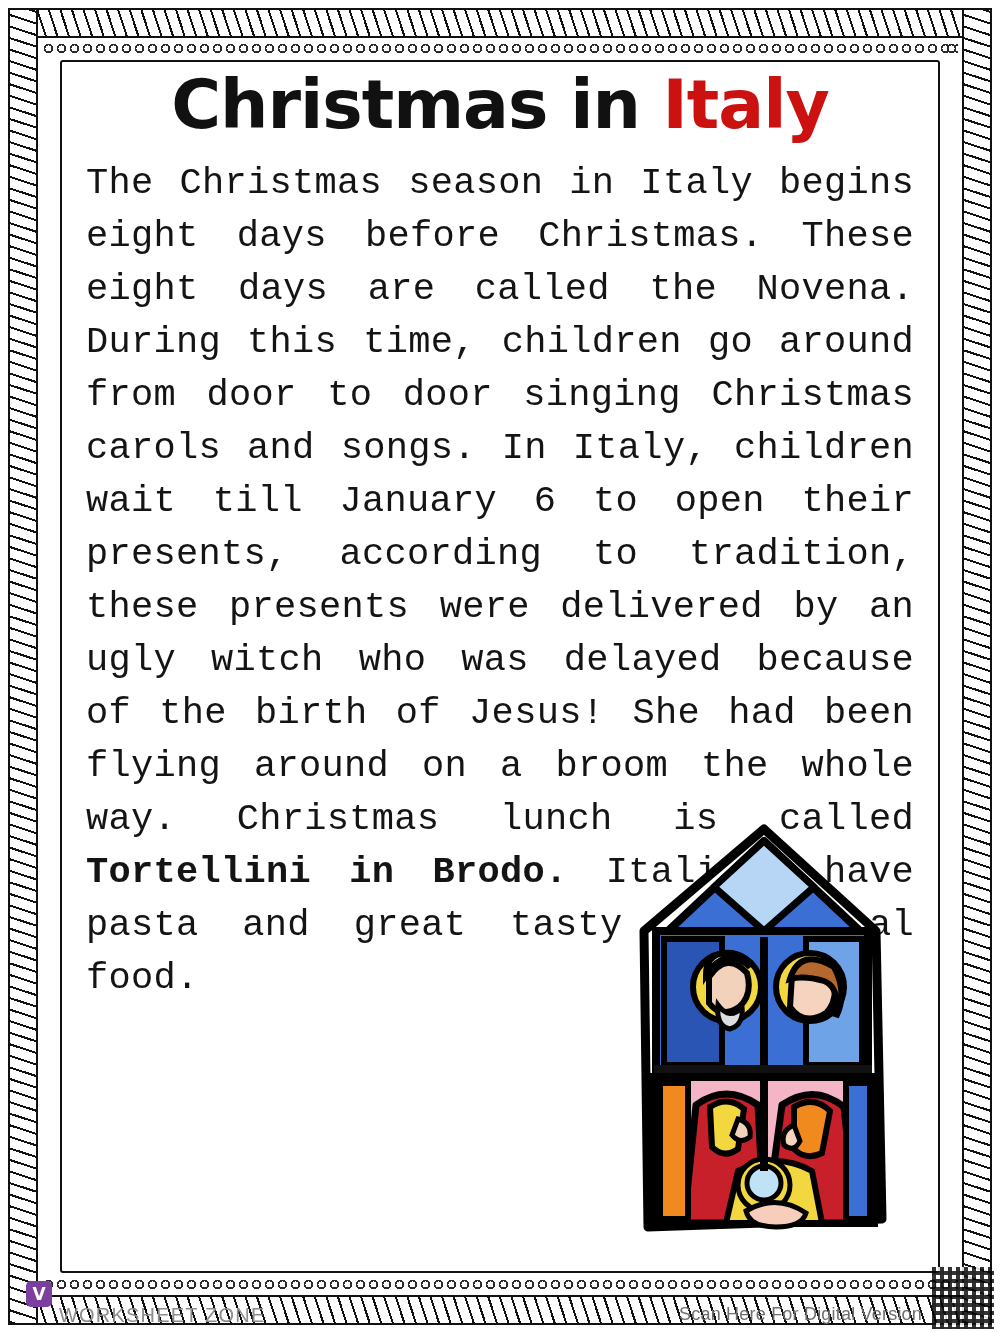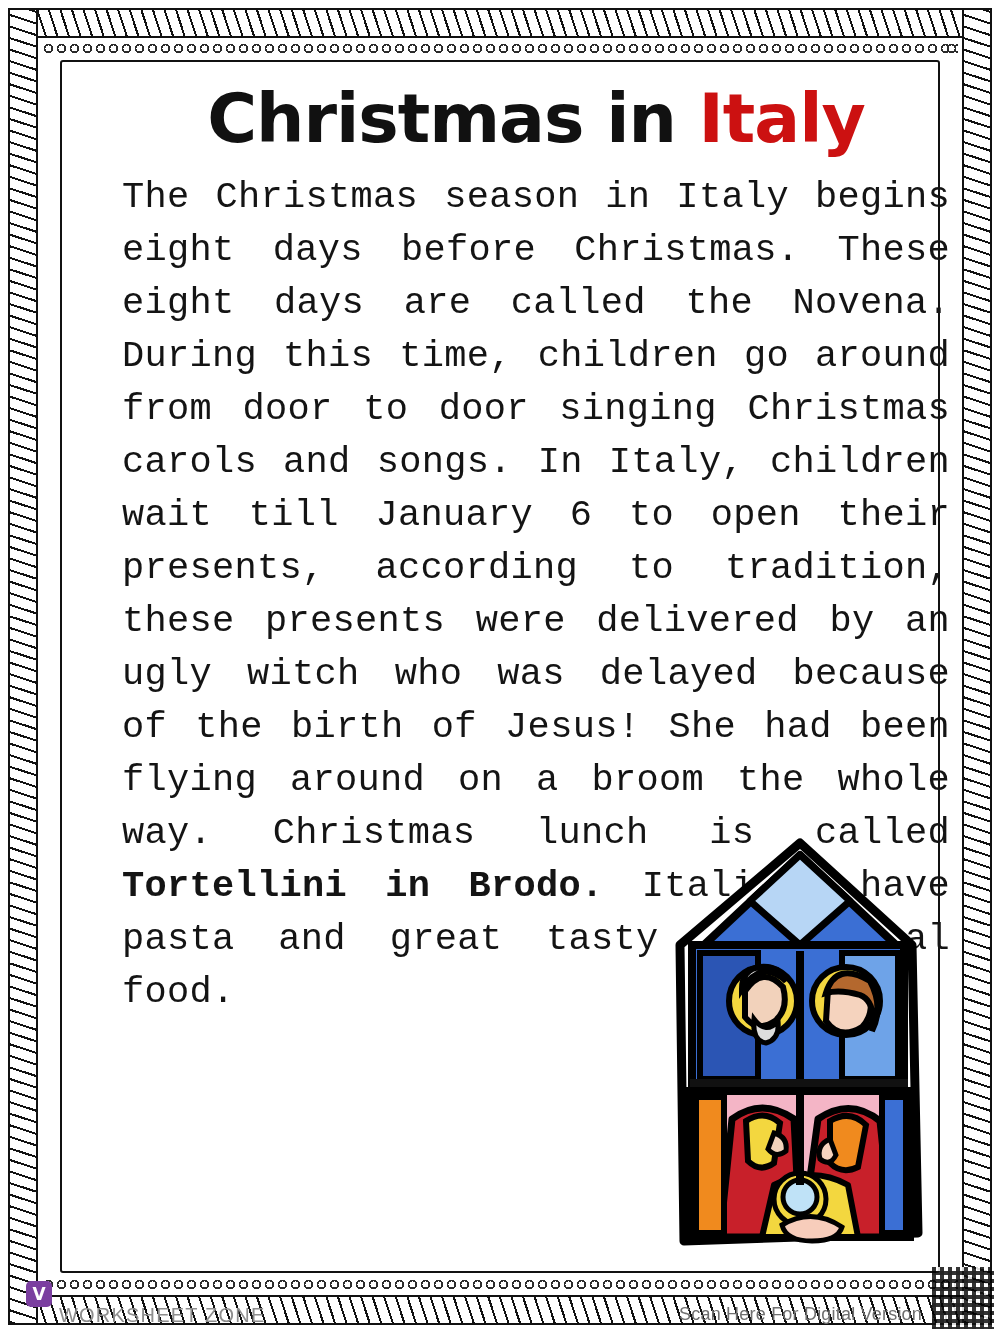--- a/index.html
+++ b/index.html
@@ -92,24 +92,23 @@
     width: 880px; height: 1213px;
     border: 2.5px solid #111;
     border-radius: 3px;
     box-sizing: border-box;
   }
 
   
   .content {
     position: absolute;
     left: 78px;
-    top: 76px;
+    top: 62px;
     width: 844px;
     height: 1177px;
-    margin-left: 36px;
   }
 
   .title {
     text-align: center;
     font-family: "DejaVu Sans", sans-serif;
     font-weight: bold;
     font-size: 68px;
     letter-spacing: -1px;
     line-height: 1.08;
     color: #111111;

